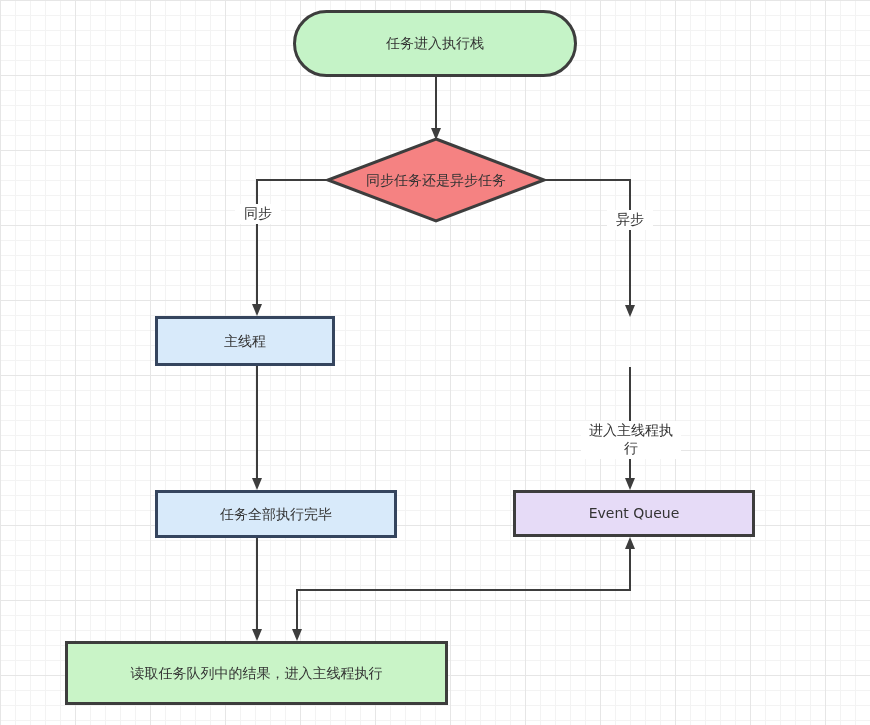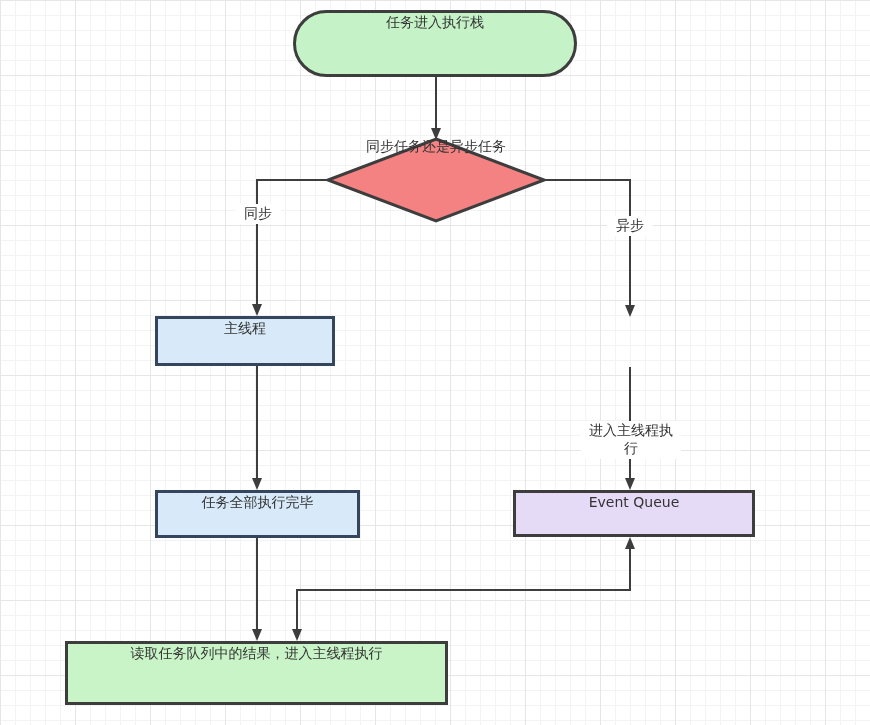--- a/index.html
+++ b/index.html
@@ -16,21 +16,21 @@
     background-image:
       linear-gradient(#e6e6e6 1px, transparent 1px),
       linear-gradient(90deg, #e6e6e6 1px, transparent 1px),
       linear-gradient(#f3f3f3 1px, transparent 1px),
       linear-gradient(90deg, #f3f3f3 1px, transparent 1px);
     background-size: 75px 75px, 75px 75px, 15px 15px, 15px 15px;
   }
   .node {
     position: absolute;
     display: flex;
-    align-items: flex-start;
+    align-items: center;
     justify-content: center;
     font-size: 14px;
     color: #333333;
     text-align: center;
     line-height: 1.3;
   }
   .stadium {
     left: 293px; top: 10px; width: 284px; height: 67px;
     background: #c5f3c7;
     border: 3px solid #3d3d3d;
@@ -39,21 +39,21 @@
   .diamond-svg {
     position: absolute;
     left: 325px; top: 137px; width: 222px; height: 86px;
   }
   .diamond-label {
     left: 325px; top: 137px; width: 222px; height: 86px;
     background: transparent;
   }
   .box-main-thread   { left: 155px; top: 316px; width: 180px; height: 50px; background: #d8eafa; border: 3px solid #35455e; }
   .box-event-table   { left: 513px; top: 317px; width: 234px; height: 50px; background: #e6dbf7; border: 3px solid #3d3d3d; }
-  .box-tasks-done    { left: 155px; top: 490px; width: 205px; height: 48px; background: #d8eafa; border: 3px solid #35455e; }
+  .box-tasks-done    { left: 155px; top: 490px; width: 242px; height: 48px; background: #d8eafa; border: 3px solid #35455e; }
   .box-event-queue   { left: 513px; top: 490px; width: 242px; height: 47px; background: #e6dbf7; border: 3px solid #3d3d3d; }
   .box-read-queue    { left: 65px;  top: 641px; width: 383px; height: 64px; background: #c9f4c7; border: 3px solid #3d3d3d; }
 
   .line { position: absolute; background: #3d3d3d; }
   .arrow { position: absolute; width: 0; height: 0; }
   .arrow-down { border-left: 5px solid transparent; border-right: 5px solid transparent; border-top: 12px solid #3d3d3d; }
   .arrow-up   { border-left: 5px solid transparent; border-right: 5px solid transparent; border-bottom: 12px solid #3d3d3d; }
 
   .edge-label {
     position: absolute;
@@ -92,21 +92,21 @@
   </div>
 
   <div class="line" style="left:257px; top:179px; width:71px; height:2px;"></div>
   <div class="line" style="left:256px; top:179px; width:2px; height:130px;"></div>
   <div class="arrow arrow-down" style="left:252px; top:304px;"></div>
   <div class="edge-label" style="left:235px; top:204px; width:46px;">同步</div>
 
   <div class="line" style="left:544px; top:179px; width:87px; height:2px;"></div>
   <div class="line" style="left:629px; top:179px; width:2px; height:131px;"></div>
   <div class="arrow arrow-down" style="left:625px; top:305px;"></div>
-  <div class="edge-label" style="left:607px; top:216px; width:46px;">异步</div>
+  <div class="edge-label" style="left:607px; top:210px; width:46px;">异步</div>
 
   <div class="node box-main-thread">
     <span>主线程</span>
   </div>
 
 
   <div class="line" style="left:256px; top:366px; width:2px; height:113px;"></div>
   <div class="arrow arrow-down" style="left:252px; top:478px;"></div>
 
   <div class="line" style="left:629px; top:367px; width:2px; height:112px;"></div>

